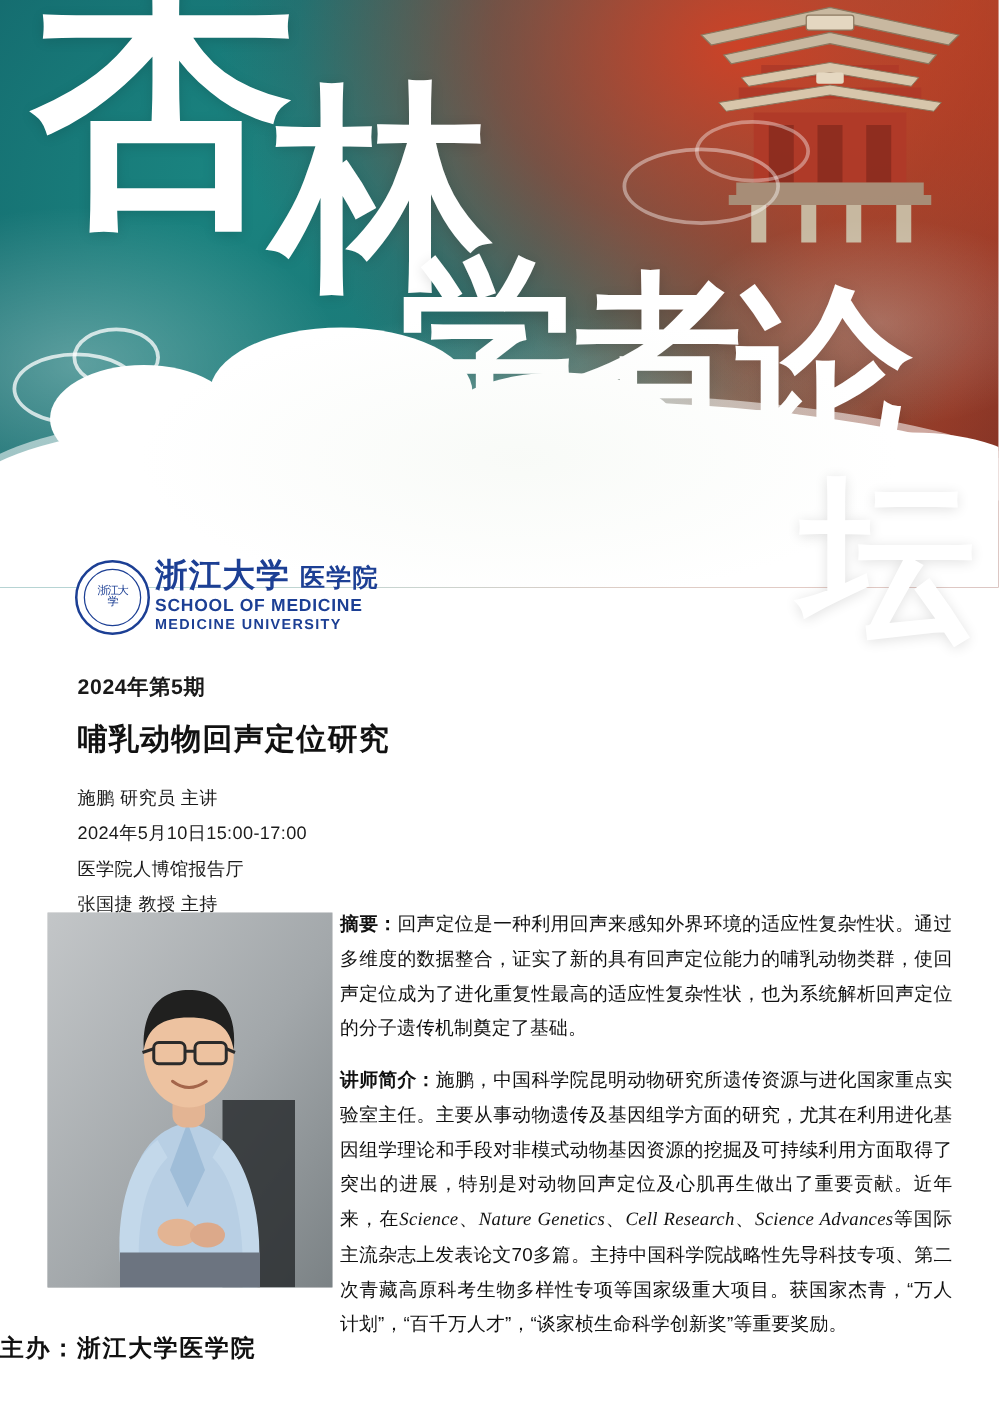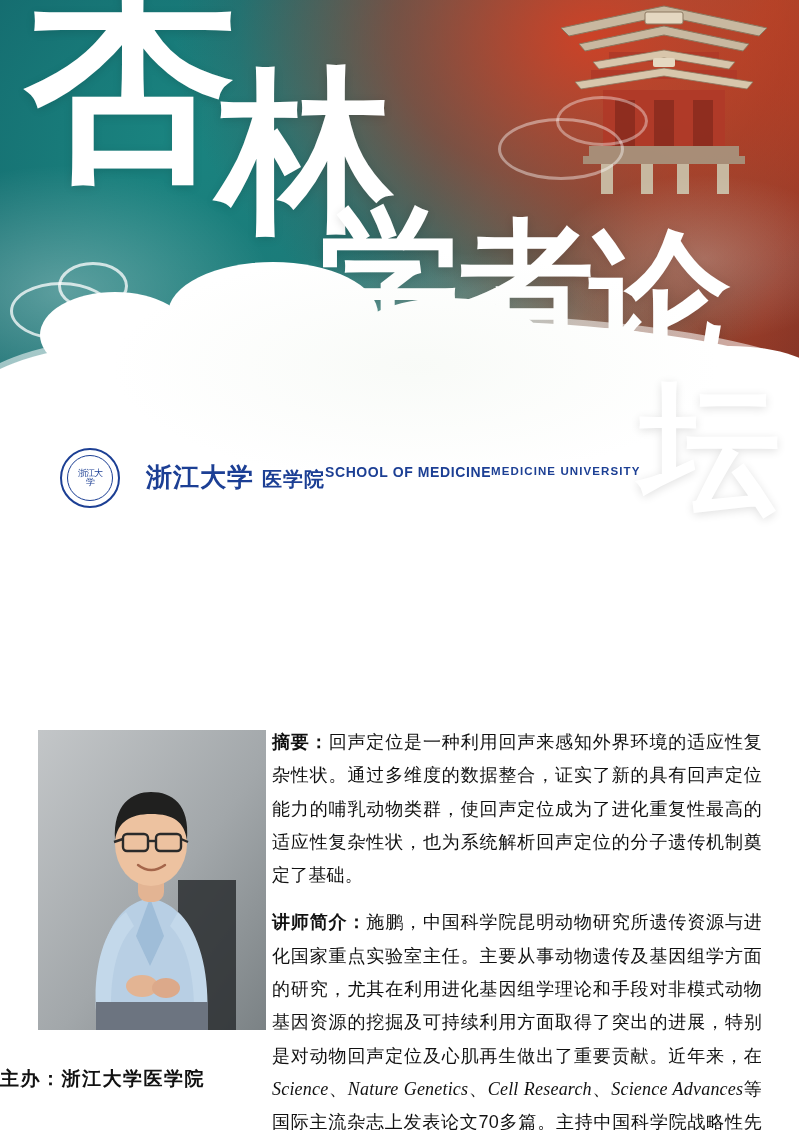--- a/index.html
+++ b/index.html
@@ -93,21 +93,21 @@
   .c-lun  { left: 590px; top: 238px;  font-size: 140px; }
   .c-tan  { left: 640px; top: 390px;  font-size: 140px; color: #ffffff; }
 
   
   .logo-block {
     position: absolute;
     left: 60px;
     top: 448px;
     display: flex;
     align-items: center;
-    gap: 26px;
+    gap: 4px;
   }
   .logo-seal {
     width: 56px; height: 56px;
     border-radius: 50%;
     border: 2px solid #1c3f94;
     position: relative;
     flex: none;
     background: #fff;
   }
   .logo-seal:before {
@@ -121,21 +121,21 @@
     position: absolute;
     left: 50%; top: 50%;
     transform: translate(-50%,-50%);
     color: #1c3f94;
     font-size: 9px;
     font-family: "DejaVu Serif", serif;
     letter-spacing: -1px;
     text-align: center;
     line-height: 1;
   }
-  .logo-text { display: flex; flex-direction: row; }
+  .logo-text { display: flex; flex-direction: column; }
   .logo-cn {
     color: #1c3f94;
     font-family: "DejaVu Serif", serif;
     font-weight: 700;
     font-size: 26px;
     letter-spacing: 1px;
     line-height: 1.05;
     white-space: nowrap;
   }
   .logo-cn .sub { font-size: 20px; margin-left: 8px; font-weight: 700;}
@@ -196,21 +196,21 @@
 
   
   .text-col {
     position: absolute;
     left: 272px;
     top: 726px;
     width: 490px;
     color: #111;
   }
   .para {
-    font-size: 18px;
+    font-size: 15px;
     line-height: 1.85;
     text-align: justify;
     margin-bottom: 14px;
     letter-spacing: 0.2px;
   }
   .label { font-weight: 700; }
   .ital { font-style: italic; font-family: "Liberation Serif", serif; }
 
   .host-line {
     position: absolute;
@@ -293,20 +293,28 @@
     </div>
     <div class="logo-text">
       <div class="logo-cn">
         <span>浙江大学</span><span class="sub">医学院</span>
       </div>
       <div class="logo-en1">SCHOOL OF MEDICINE</div>
       <div class="logo-en2">MEDICINE UNIVERSITY</div>
     </div>
   </div>
 
+  <div class="event-info">
+    <div class="issue">2024年第5期</div>
+    <div class="lecture-title">哺乳动物回声定位研究</div>
+    <div class="meta-line">施鹏 研究员 主讲</div>
+    <div class="meta-line">2024年5月10日15:00-17:00</div>
+    <div class="meta-line">医学院人博馆报告厅</div>
+    <div class="meta-line">张国捷 教授 主持</div>
+  </div>
 
   <div class="portrait">
     <svg class="p-figure" viewBox="0 0 228 300" preserveAspectRatio="xMidYMid slice">
       <defs>
         <linearGradient id="bg" x1="0" y1="0" x2="1" y2="1">
           <stop offset="0%" stop-color="#c3c6c8"></stop>
           <stop offset="55%" stop-color="#a2a7aa"></stop>
           <stop offset="100%" stop-color="#7b8285"></stop>
         </linearGradient>
       </defs>

